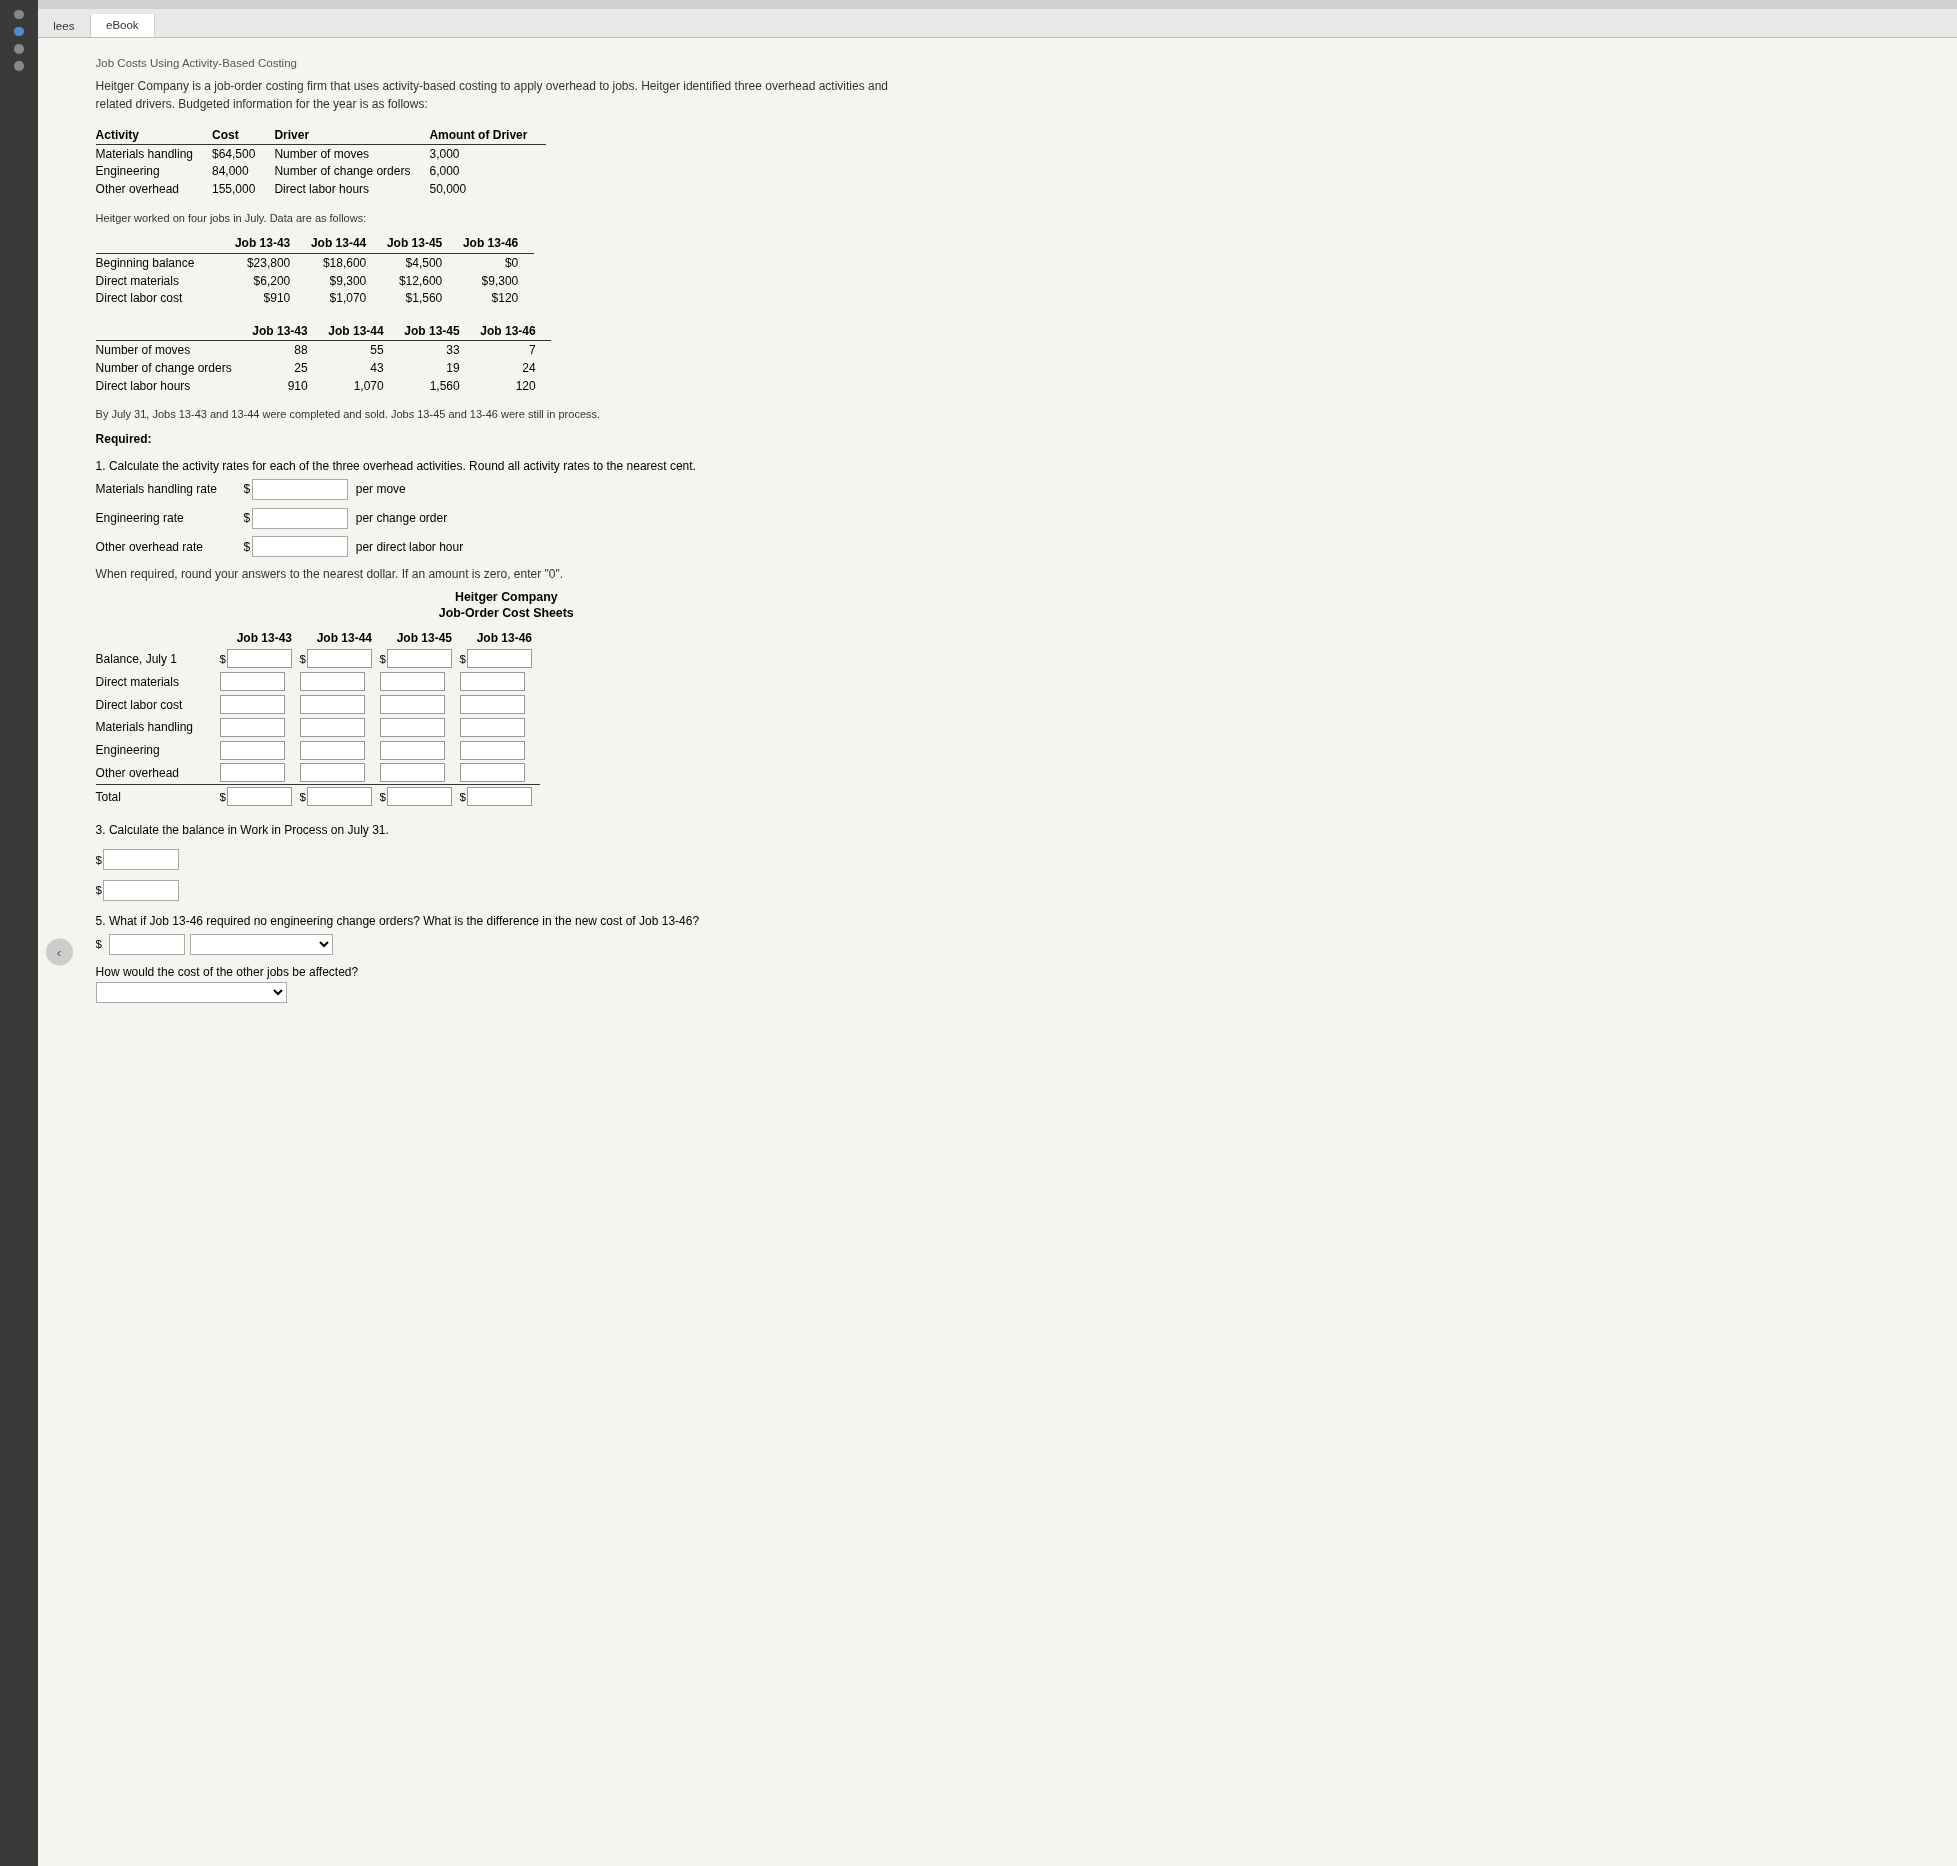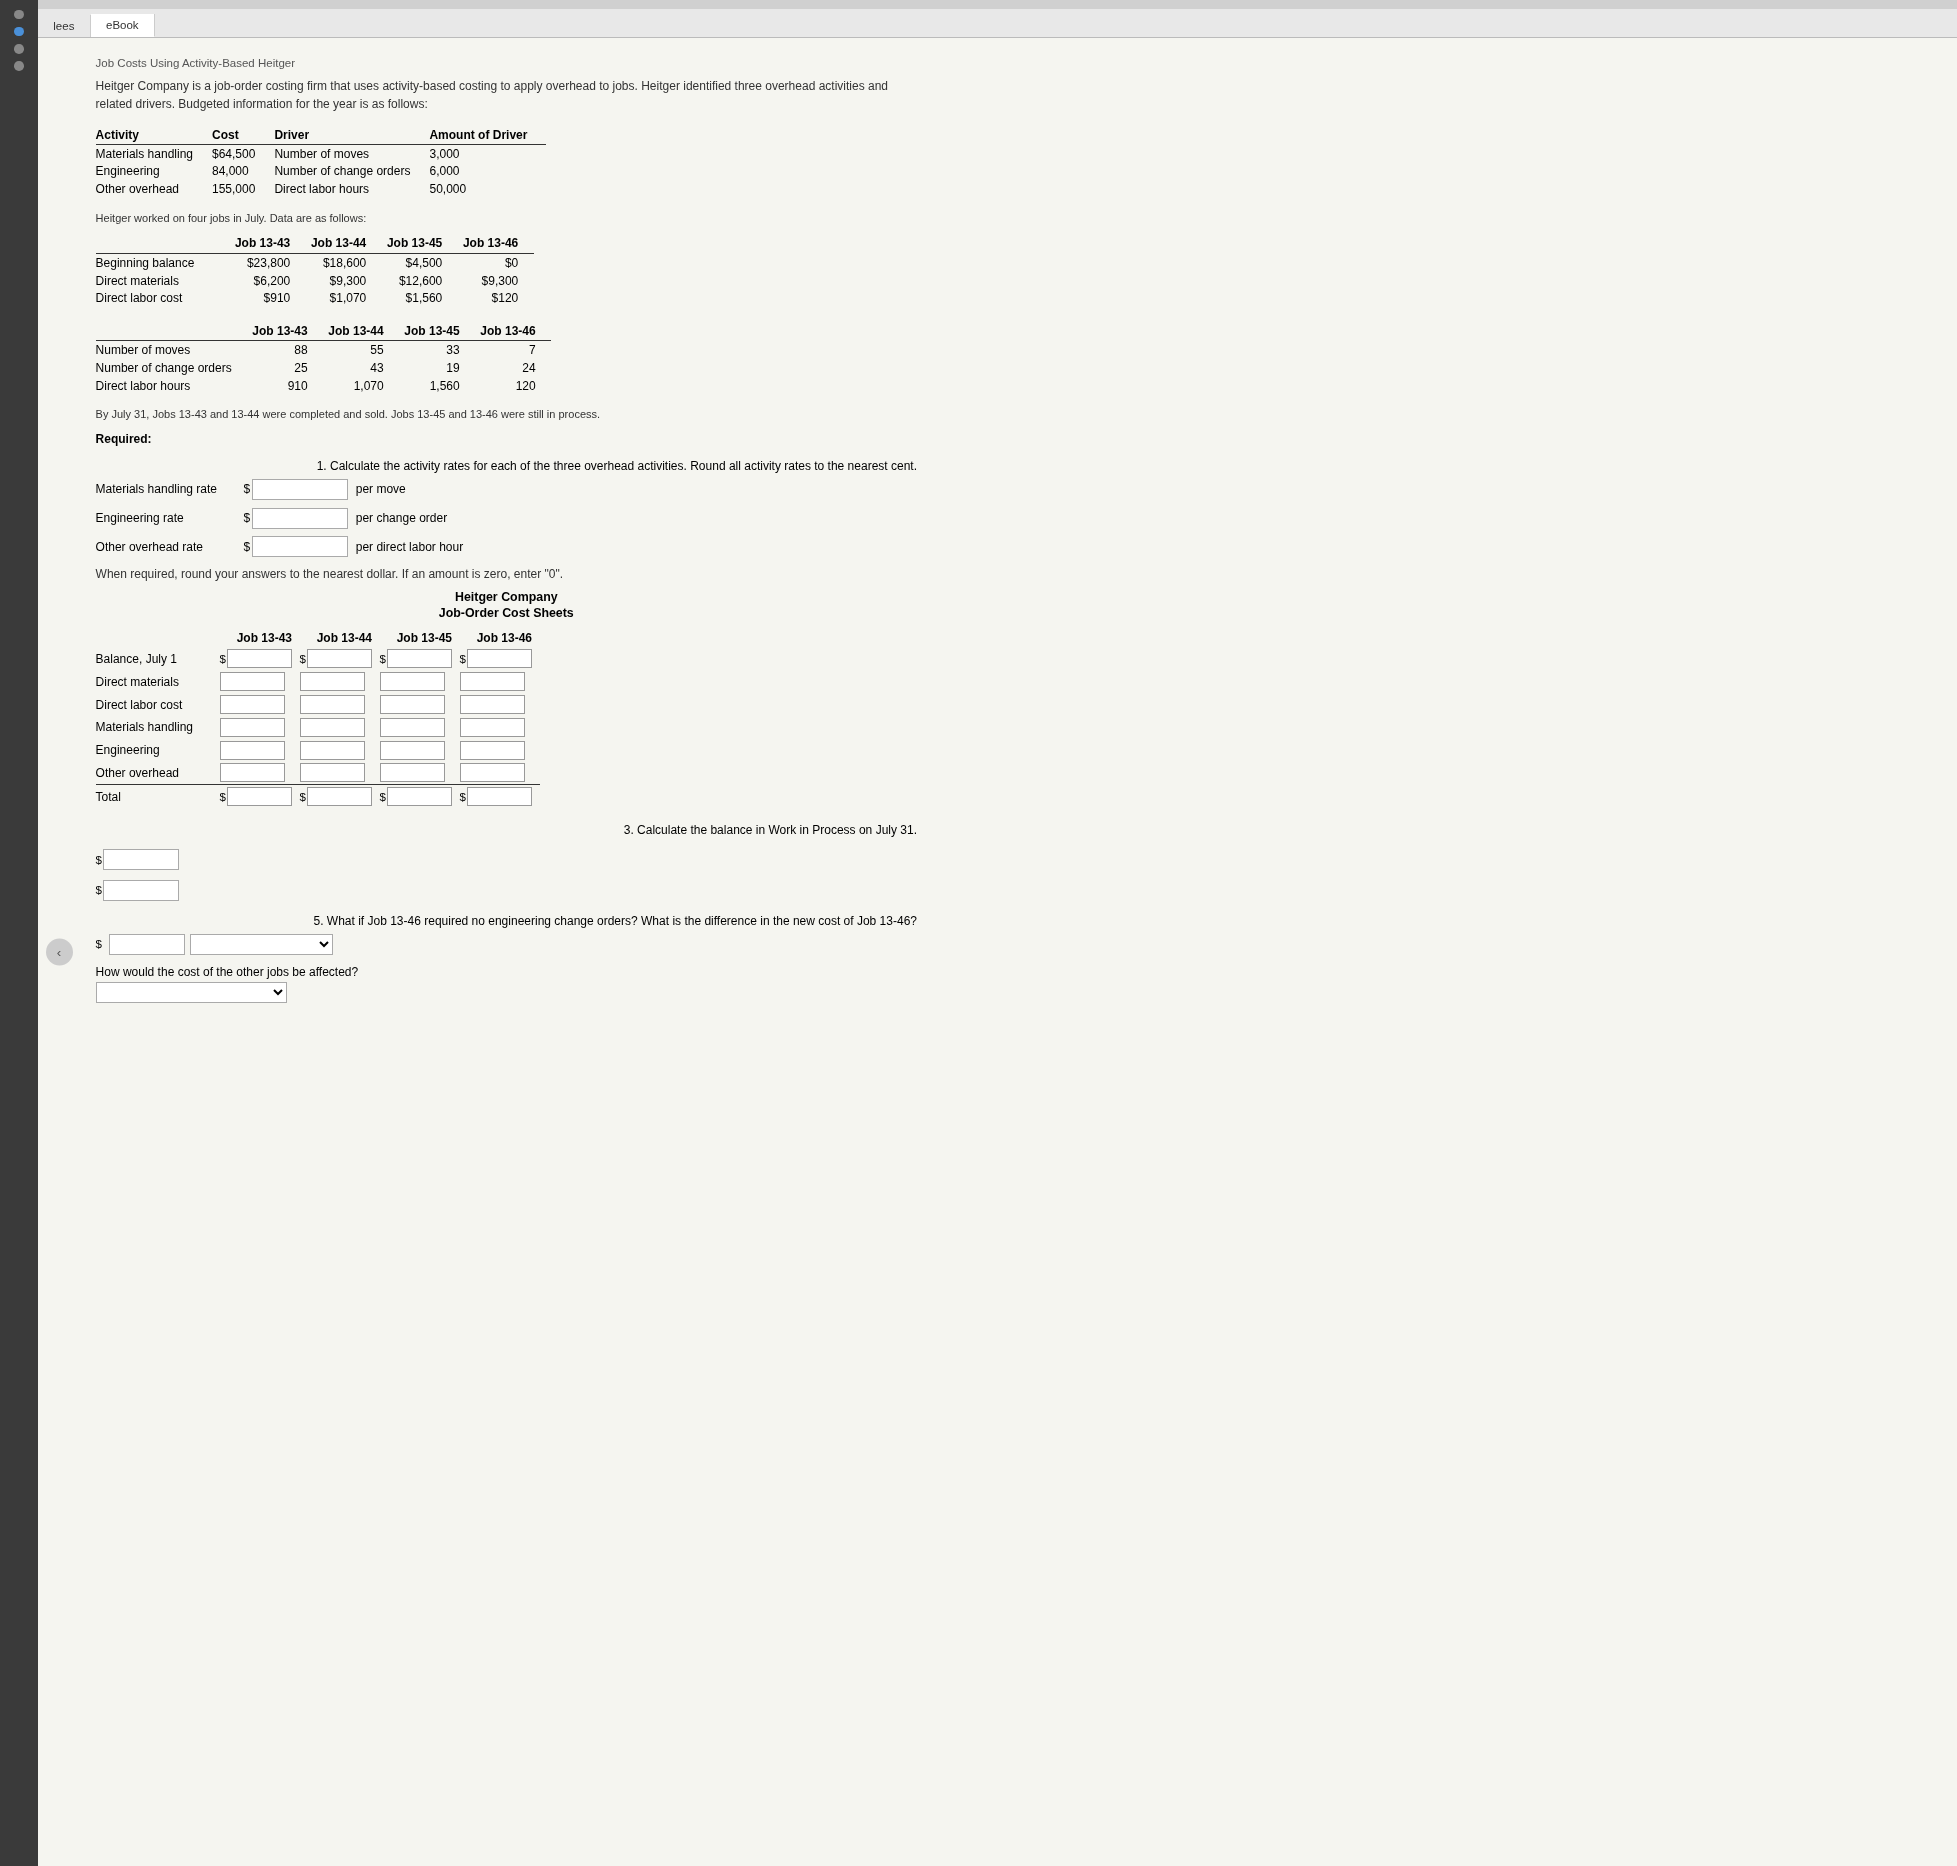--- a/index.html
+++ b/index.html
@@ -222,21 +222,20 @@
       border: 1px solid #aaa;
       background: white;
       font-size: 11.5px;
       padding: 1.9px 3.8px;
     }
     .question-label {
       font-size: 12px;
       margin-bottom: 3.8px;
       margin-top: 11.5px;
       line-height: 1.5;
-      text-align: right;
     }
     .inline-input-row {
       display: flex;
       align-items: center;
       gap: 5.7px;
       margin-top: 3.8px;
       margin-bottom: 9.6px;
     }
     .select-input {
       width: 143px;
@@ -270,21 +269,21 @@
   <div class="tab-bar">
     <div class="tab">lees</div>
     <div class="tab active">eBook</div>
   </div>
 
   <div class="content-area">
     <div class="nav-arrow">‹</div>
 
     <div class="page-content">
 
-      <div class="breadcrumb">Job Costs Using Activity-Based Heitger</div>
+      <div class="breadcrumb">Job Costs Using Activity-Based Costing</div>
 
       <div class="intro-text">Heitger Company is a job-order costing firm that uses activity-based costing to apply overhead to jobs. Heitger identified three overhead activities and related drivers. Budgeted information for the year is as follows:</div>
 
       <table class="activity-table">
         <thead>
           <tr>
             <th>Activity</th>
             <th>Cost</th>
             <th>Driver</th>
             <th>Amount of Driver</th>

